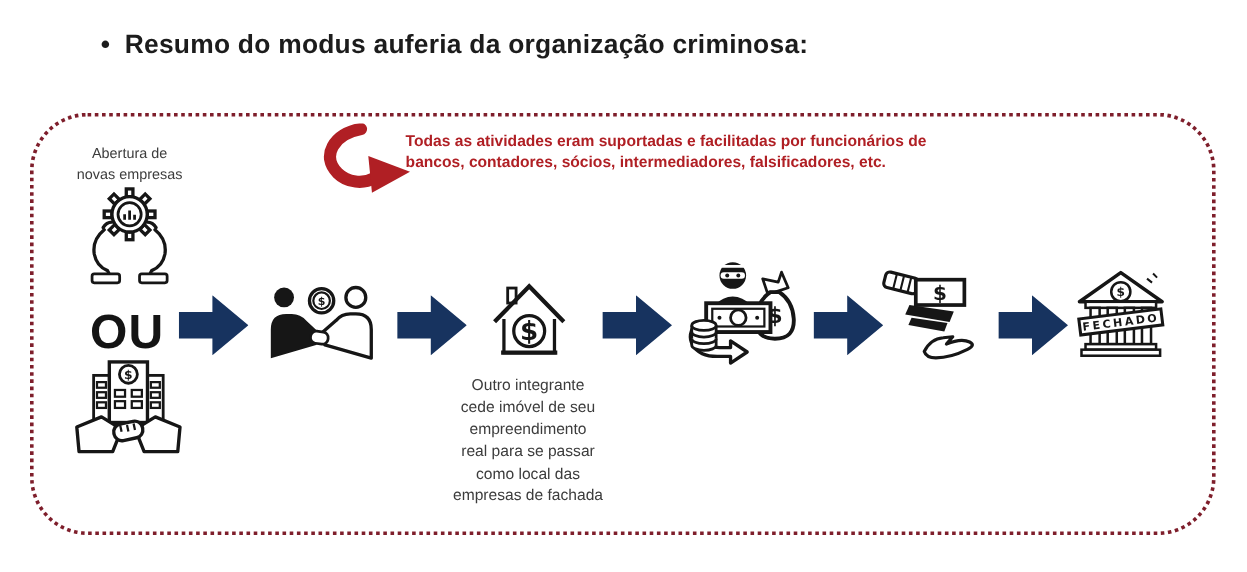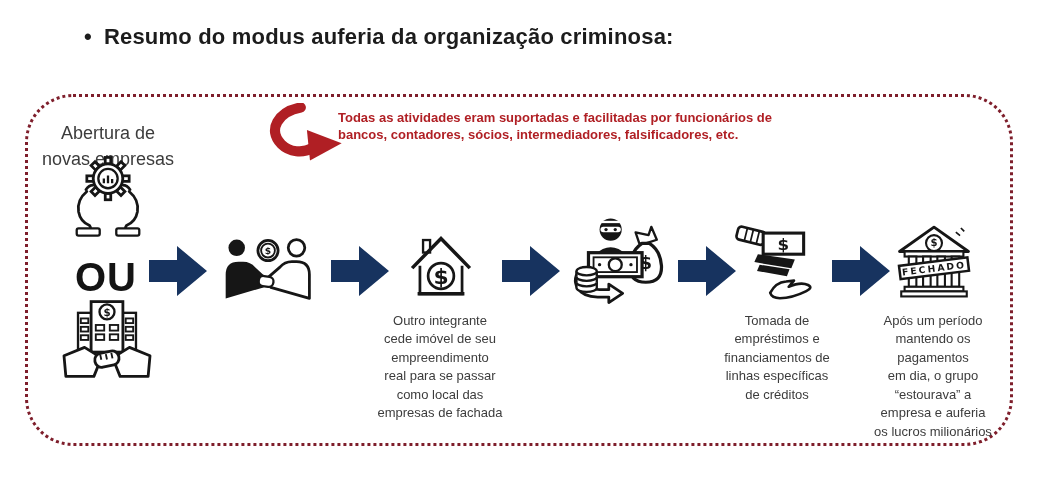--- a/index.html
+++ b/index.html
@@ -24,21 +24,21 @@
     position:absolute;left:25px;top:94px;width:982px;height:346px;
     border:3px dotted var(--border-red);border-radius:48px;
   }
   .callout-arrow{position:absolute;left:264px;top:103px;width:94px;height:60px;}
   .callout-text{
     position:absolute;left:338px;top:109px;width:660px;
     font-size:13px;font-weight:700;color:var(--accent-red);
     line-height:1.32;white-space:pre-line;
   }
   .side-label{
-    position:absolute;text-align:center;font-size:18px;line-height:1.45;
+    position:absolute;text-align:center;font-size:12px;line-height:1.45;
     color:var(--label-ink);white-space:pre-line;
   }
   .or-text{
     position:absolute;left:64px;top:255px;width:84px;text-align:center;
     font-size:40px;font-weight:800;color:#141414;letter-spacing:1px;
   }
   .flow-arrow{position:absolute;width:58px;height:50px;top:246px;}
   .flow-arrow polygon{fill:var(--arrow-navy);}
   .icon{position:absolute;}
   .flow-label{
@@ -201,46 +201,34 @@
     <g transform="rotate(14 20 16)" class="ink-stroke" fill="#fff" stroke-width="3">
       <rect x="2" y="8" width="32" height="15" rx="4"></rect>
       <path d="M12,8 v15 M19,8 v15 M26,8 v15" stroke-width="2" fill="none"></path>
     </g>
     <polygon points="26,36 68,42 64,52 22,45" class="ink-fill"></polygon>
     <polygon points="28,48 62,53 59,61 25,55" class="ink-fill"></polygon>
     <rect x="32" y="12" width="46" height="24" class="ink-stroke" fill="#fff" stroke-width="3.5"></rect>
     <text x="55" y="31" font-size="19" font-weight="bold" class="ink-text">$</text>
     <path d="M40,80 q6,-12 18,-13 l9,-1 -6,7 q14,-6 22,-2 q6,3 -2,7 q-16,8 -30,8 q-9,0 -11,-6 z" class="ink-stroke" fill="#fff" stroke-width="3" stroke-linejoin="round"></path>
   </svg>
-  <div class="flow-label" style="left:702px;">Tomada de
-empréstimos e
-financiamentos de
-linhas específicas
-de créditos</div>
 
   <svg class="icon" style="left:892px;top:219px;width:84px;height:86px;" viewBox="0 0 100 95">
     <path d="M9,35 L50,6 L91,35 Z" class="ink-stroke" fill="#fff" stroke-width="3.5" stroke-linejoin="round"></path>
     <circle cx="50" cy="25" r="9.5" class="ink-stroke" fill="#fff" stroke-width="2.5"></circle>
     <text x="50" y="29" font-size="12" font-weight="bold" class="ink-text">$</text>
     <path d="M76,12 l5,4 M82,7 l4,4" class="ink-stroke" stroke-width="2" fill="none"></path>
     <rect x="15" y="35" width="70" height="6" class="ink-stroke" fill="#fff" stroke-width="2.5"></rect>
     <g class="ink-stroke" fill="#fff" stroke-width="2.5">
       <rect x="20" y="41" width="9" height="36"></rect>
         <rect x="37" y="41" width="9" height="36"></rect>
       <rect x="54" y="41" width="9" height="36"></rect>
         <rect x="71" y="41" width="9" height="36"></rect>
     </g>
     <rect x="15" y="77" width="70" height="5.5" class="ink-stroke" fill="#fff" stroke-width="2.5"></rect>
     <rect x="11" y="82.5" width="78" height="6" class="ink-stroke" fill="#fff" stroke-width="2.5"></rect>
     <g transform="rotate(-7 50 55)">
       <rect x="9" y="47" width="82" height="16" class="ink-stroke" fill="#fff" stroke-width="3"></rect>
       <text x="50" y="59" font-size="11" font-weight="bold" letter-spacing="2.5" class="ink-text">FECHADO</text>
     </g>
   </svg>
-  <div class="flow-label" style="left:858px;">Após um período
-mantendo os
-pagamentos
-em dia, o grupo
-“estourava” a
-empresa e auferia
-os lucros milionários</div>
 
 </div>
 
 </body></html>

